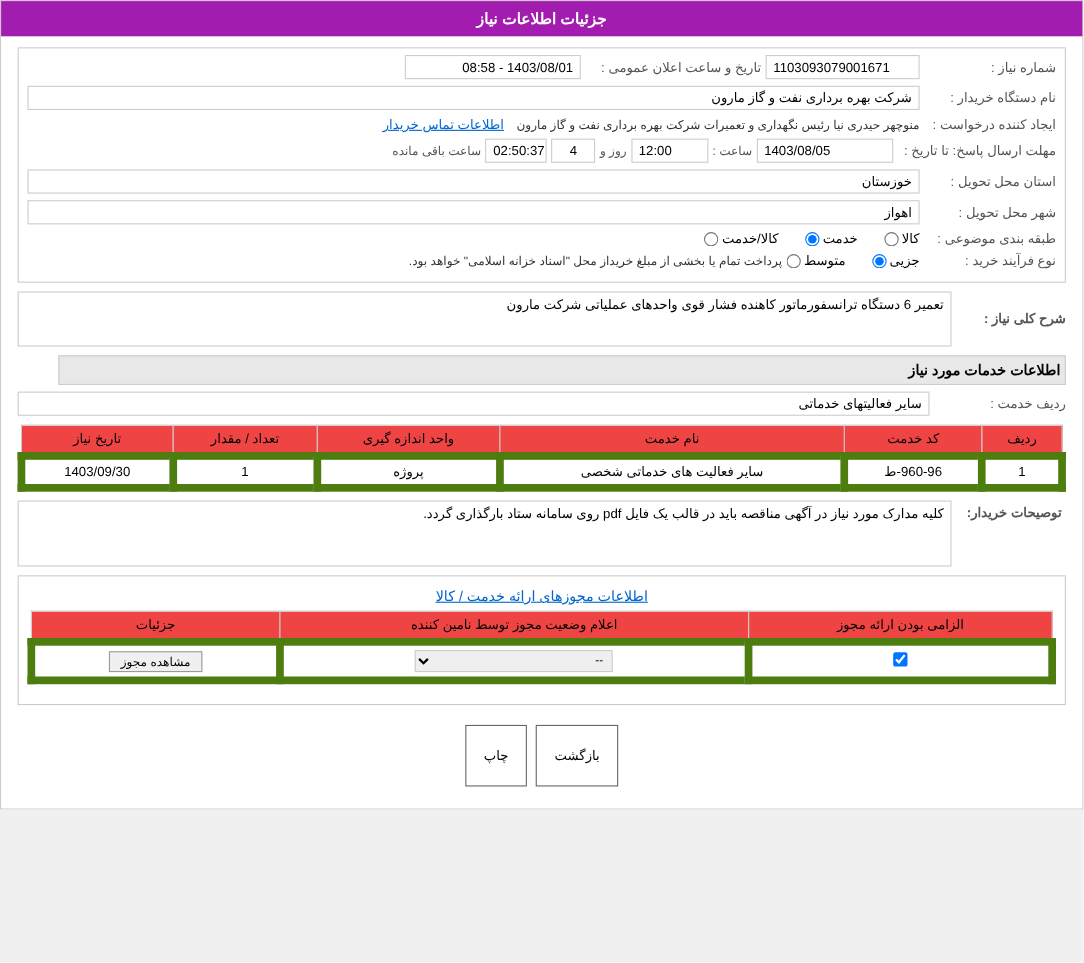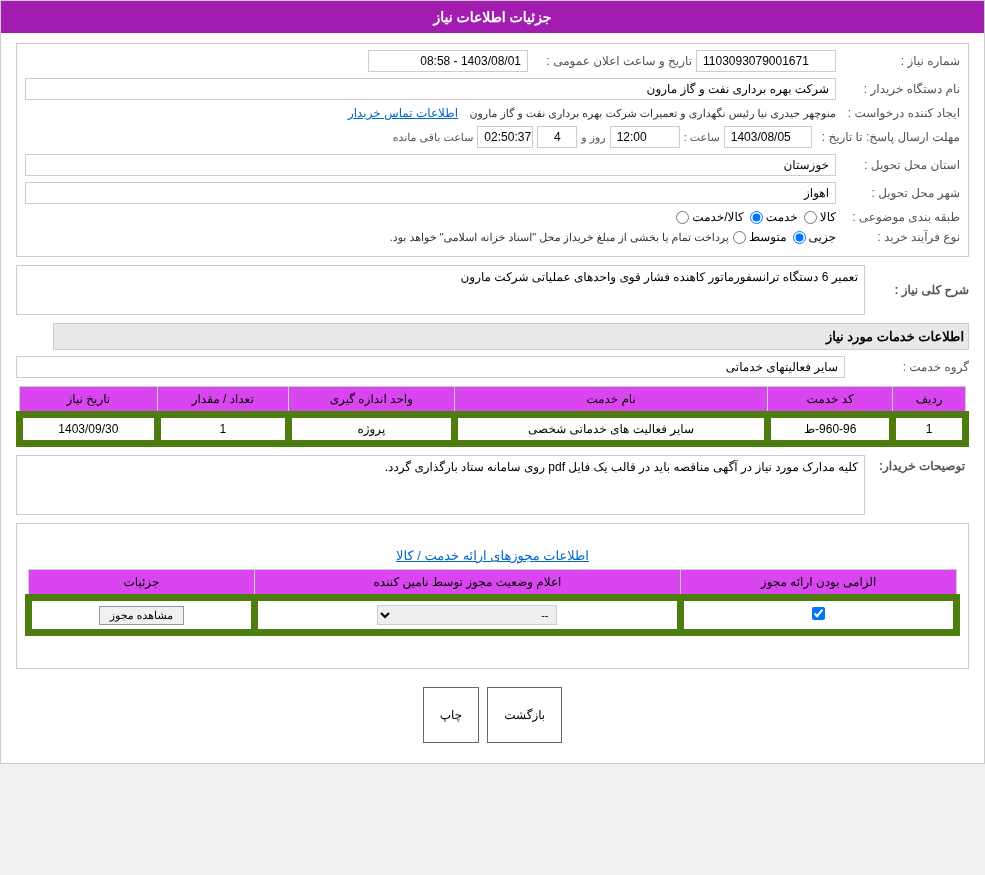--- a/index.html
+++ b/index.html
@@ -67,21 +67,21 @@
       border: 1px solid #ccc;
       padding: 3px 6px;
       background: #fff;
       direction: ltr;
       text-align: center;
       width: 56px;
     }
     .radio-group {
       display: flex;
       align-items: center;
-      gap: 6px;
+      gap: 24px;
       flex-direction: row-reverse;
     }
     .radio-item {
       display: flex;
       align-items: center;
       gap: 3px;
     }
     .section-title {
       background: #e8e8e8;
       padding: 5px 4px;
@@ -92,21 +92,21 @@
       text-align: right;
       margin-left: 37px;
     }
     .table-container {
       width: 100%;
       border-collapse: collapse;
       margin-bottom: 8px;
       font-size: 12px;
     }
     .table-container th {
-      background: #d946ef;
+      background: #ef4444;
       border: 1px solid #ccc;
       padding: 5px 8px;
       text-align: center;
       font-weight: normal;
     }
     .table-container td {
       border: 7px solid #4d7c0f;
       padding: 4px 8px;
       text-align: center;
     }
@@ -116,21 +116,21 @@
       padding: 4px 6px;
       font-size: 12px;
       font-family: Tahoma, Arial, sans-serif;
       resize: none;
       height: 50px;
       direction: rtl;
       text-align: right;
     }
     .permission-section {
       border: 1px solid #ccc;
-      padding: 24px 8px;
+      padding: 10px 8px;
       margin-bottom: 8px;
     }
     .permission-title {
       text-align: center;
       font-size: 13px;
       color: #0066cc;
       margin-bottom: 6px;
       text-decoration: underline;
     }
     .btn {
@@ -209,21 +209,21 @@
 
       <div class="row">
         <span class="label">ایجاد کننده درخواست :</span>
         <span class="note-text">منوچهر حیدری نیا رئیس نگهداری و تعمیرات شرکت بهره برداری نفت و گاز مارون</span>
         &nbsp;
         <span class="highlight-link">اطلاعات تماس خریدار</span>
       </div>
 
       <div class="row">
         <span class="label">مهلت ارسال پاسخ: تا تاریخ :</span>
-        <div class="datetime-box value-box" style="width:88px;flex:none;">1403/08/05</div>
+        <div class="datetime-box value-box" style="width:124px;flex:none;">1403/08/05</div>
         <span class="small-label">ساعت :</span>
         <div class="datetime-box value-box" style="width:70px;flex:none;">12:00</div>
         <span class="small-label">روز و</span>
         <div class="value-box" style="width:40px;flex:none;text-align:center;">4</div>
         <div class="timer-box">02:50:37</div>
         <span class="small-label">ساعت باقی مانده</span>
       </div>
 
       <div class="row">
         <span class="label">استان محل تحویل :</span>
@@ -271,21 +271,21 @@
     </div>
 
     <div class="row" style="margin-bottom:8px;">
       <span class="label" style="min-width:100px;font-weight:bold;">شرح کلی نیاز :</span>
       <textarea class="textarea-box" readonly="" style="">تعمیر 6 دستگاه ترانسفورماتور کاهنده فشار قوی واحدهای عملیاتی شرکت مارون</textarea>
     </div>
 
     <div class="section-title">اطلاعات خدمات مورد نیاز</div>
 
     <div class="row" style="margin-bottom:8px;">
-      <span class="label">گروه خدمت :</span>
+      <span class="label">ردیف خدمت :</span>
       <div class="value-box">سایر فعالیتهای خدماتی</div>
     </div>
 
     <table class="table-container">
       <thead>
         <tr>
           <th>ردیف</th>
           <th>کد خدمت</th>
           <th>نام خدمت</th>
           <th>واحد اندازه گیری</th>

